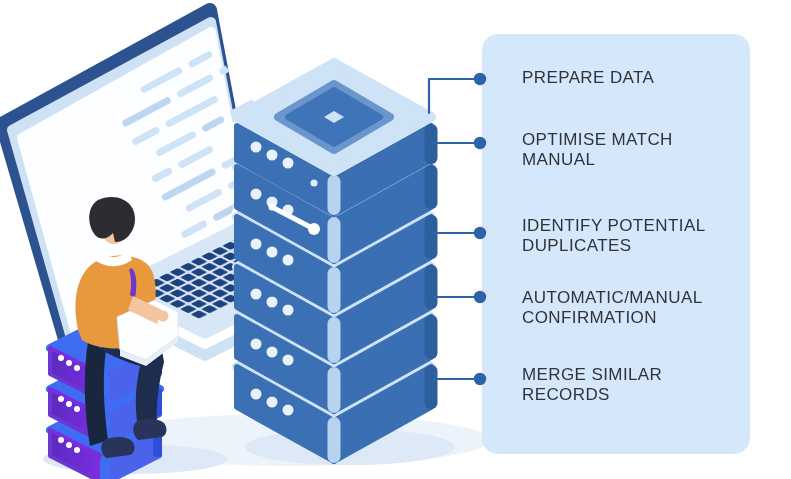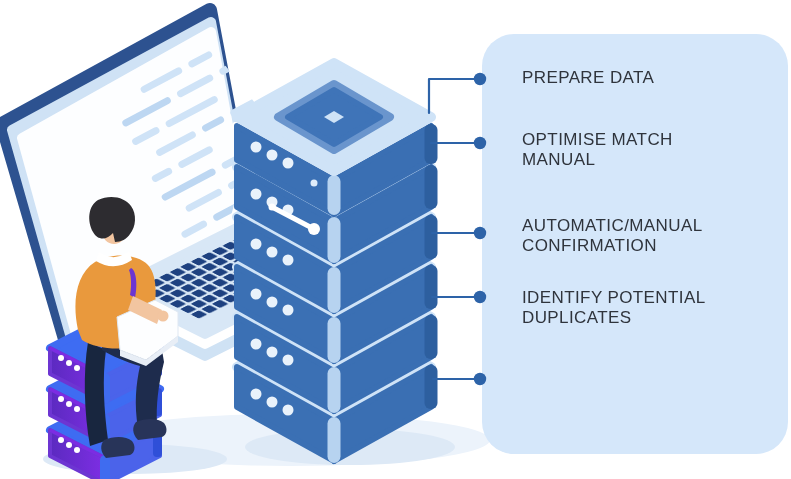--- a/index.html
+++ b/index.html
@@ -3,22 +3,22 @@
 <meta charset="utf-8">
 <style>
   html,body{margin:0;padding:0;background:#ffffff;}
   .canvas{
     position:relative;width:791px;height:479px;background:#ffffff;overflow:hidden;
     font-family:"Liberation Sans", sans-serif;
   }
   .illo,.overlay{position:absolute;left:0;top:0;}
   .illo{z-index:1;}
   .panel{
-    position:absolute;left:482px;top:34px;width:306px;height:420px;
-    background:#d5e7fa;border-radius:32px;z-index:2;
+    position:absolute;left:482px;top:34px;width:268px;height:420px;
+    background:#d5e7fa;border-radius:16px;z-index:2;
   }
   .overlay{z-index:3;pointer-events:none;}
   .step{position:absolute;left:40px;width:240px;}
   .step:nth-of-type(1){top:34px;}
   .step:nth-of-type(2){top:96px;}
   .step:nth-of-type(3){top:182px;}
   .step:nth-of-type(4){top:254px;}
   .step:nth-of-type(5){top:331px;}
   .step-label{
     display:block;white-space:pre-line;
@@ -180,26 +180,30 @@
 
   <div class="panel">
     <div class="step">
       <span class="step-label">PREPARE DATA</span>
     </div>
     <div class="step">
       <span class="step-label">OPTIMISE MATCH
 MANUAL</span>
     </div>
     <div class="step">
+      <span class="step-label">IDENTIFY POTENTIAL
+DUPLICATES</span>
+    </div>
+    <div class="step">
       <span class="step-label">AUTOMATIC/MANUAL
 CONFIRMATION</span>
     </div>
     <div class="step">
-      <span class="step-label">IDENTIFY POTENTIAL
-DUPLICATES</span>
+      <span class="step-label">MERGE SIMILAR
+RECORDS</span>
     </div>
   </div>
 
   <svg class="overlay" width="791" height="479" viewBox="0 0 791 479">
     <g fill="none" stroke="#2d63a8" stroke-width="2.2" stroke-linejoin="round" stroke-linecap="round">
       <path d="M429,113 L429,79 L475,79"></path>
       <path d="M431,143 L475,143"></path>
       <path d="M432,233 L475,233"></path>
       <path d="M432,297 L475,297"></path>
       <path d="M433,379 L475,379"></path>

